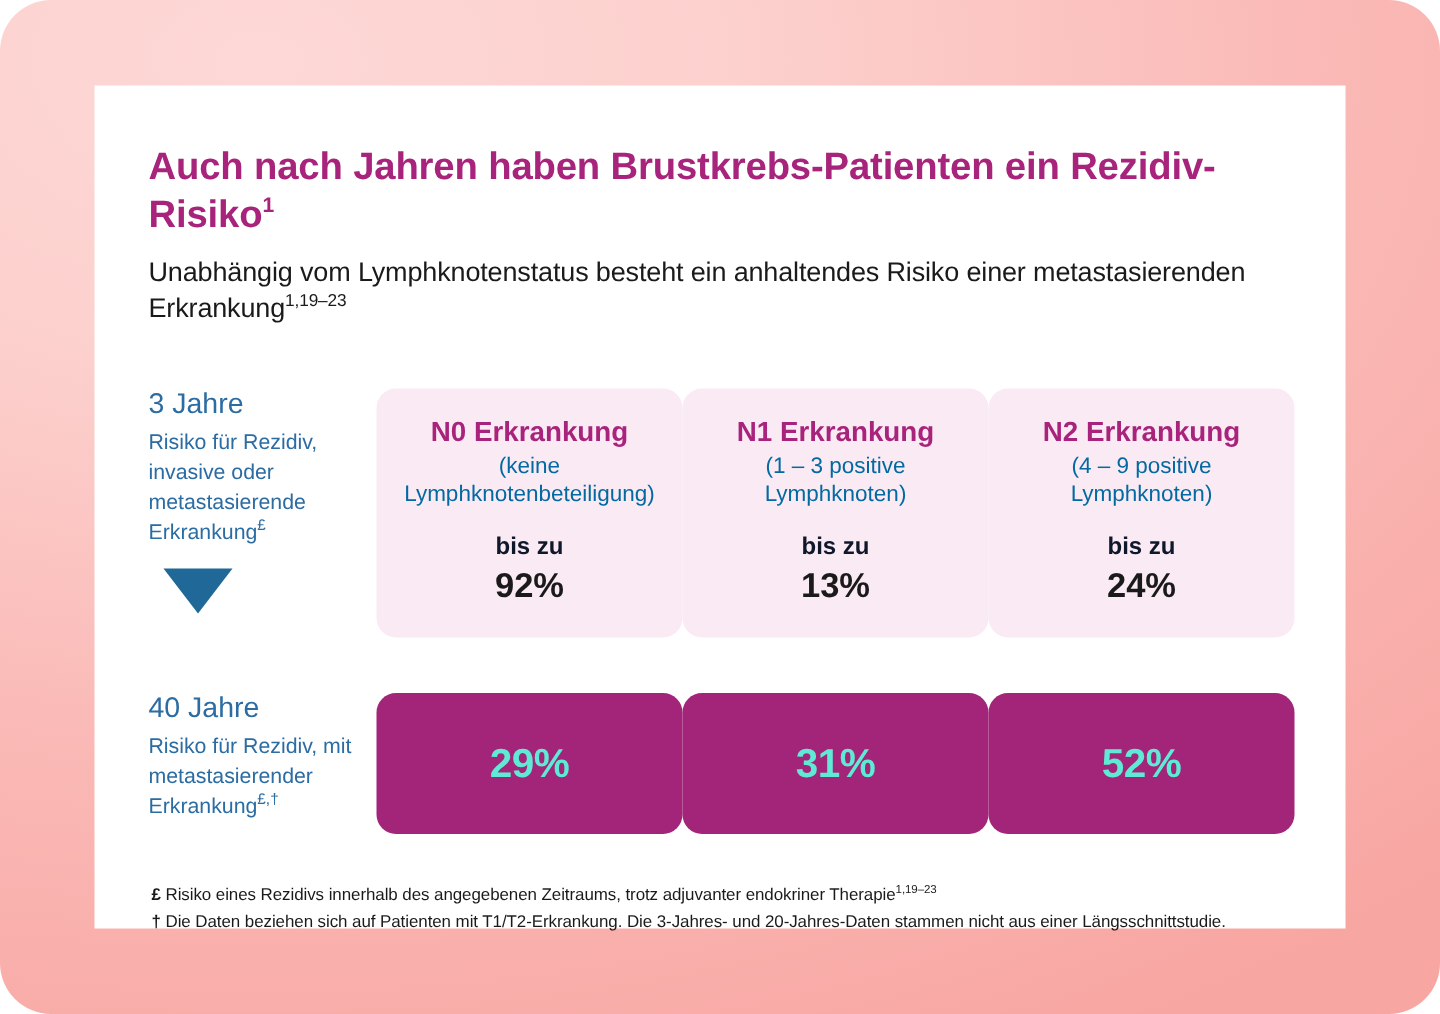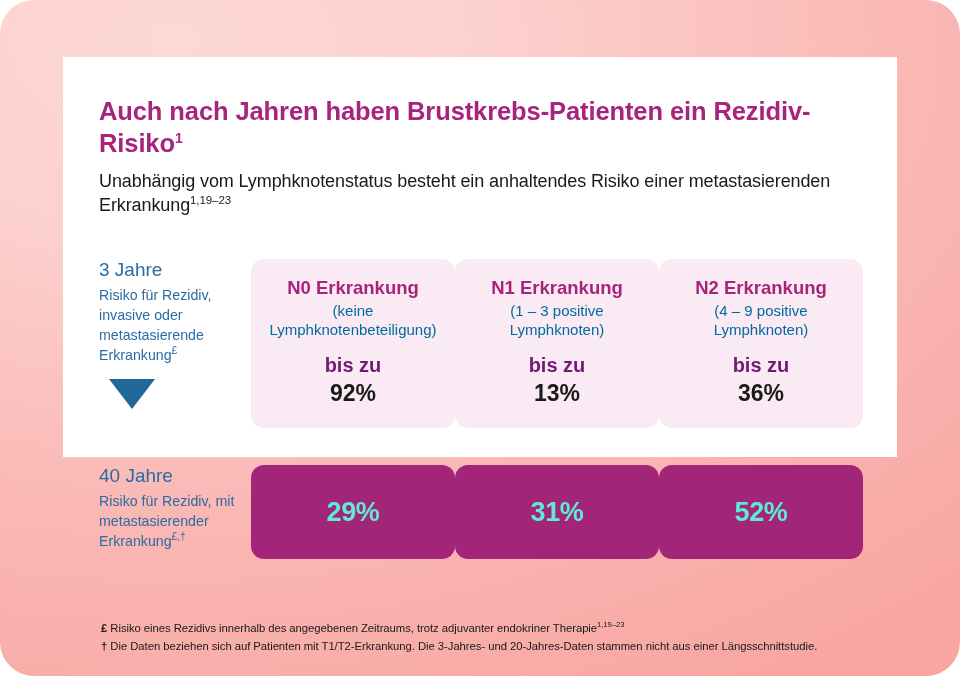--- a/index.html
+++ b/index.html
@@ -25,21 +25,21 @@
       radial-gradient(120% 110% at 18% 6%, #fdd8d6 0%, #fcd0cd 28%, #fab9b6 62%, #f8a6a2 100%);
     overflow: hidden;
   }
 
   
   #card {
     position: absolute;
     left: 63px;
     top: 57px;
     width: 834px;
-    height: 400px;
+    height: 562px;
     background: #ffffff;
   }
 
   .inner {
     padding: 38px 34px 0 36px;
   }
 
   
   .headline {
     color: #a8247c;
@@ -135,22 +135,22 @@
     line-height: 1.2;
   }
   .c-sub {
     color: #0369a1;
     font-size: 15px;
     line-height: 1.24;
     margin-top: 3px;
   }
   .c-spacer { flex: 1 1 auto; min-height: 14px; }
   .c-upto {
-    color: #701a75;
-    font-size: 20px;
+    color: #0f172a;
+    font-size: 16px;
     font-weight: bold;
     line-height: 1.2;
   }
   .c-value {
     color: #1a1a1a;
     font-size: 23px;
     font-weight: bold;
     line-height: 1.25;
     margin-top: 2px;
   }
@@ -167,21 +167,21 @@
   }
   .d-value {
     color: #5eead4;
     font-size: 27px;
     font-weight: bold;
     letter-spacing: -0.3px;
   }
 
   
   .footnotes {
-    margin-top: 60px;
+    margin-top: 32px;
     padding-left: 2px;
   }
   .fn {
     color: #1a1a1a;
     font-size: 11.3px;
     line-height: 1.62;
     letter-spacing: -0.05px;
   }
   .fn sup {
     font-size: 0.68em;
@@ -233,21 +233,21 @@
             <div class="c-spacer"></div>
             <div class="c-upto">bis zu</div>
             <div class="c-value">13%</div>
           </div>
 
           <div class="card-light">
             <div class="c-title">N2 Erkrankung</div>
             <div class="c-sub">(4 – 9 positive Lymphknoten)</div>
             <div class="c-spacer"></div>
             <div class="c-upto">bis zu</div>
-            <div class="c-value">36%</div>
+            <div class="c-value">24%</div>
           </div>
 
         </div>
       </div>
 
       <div class="grid-row row-bottom">
 
         <div class="label-col">
           <div class="lbl-title">40 Jahre</div>
           <div class="lbl-desc">

